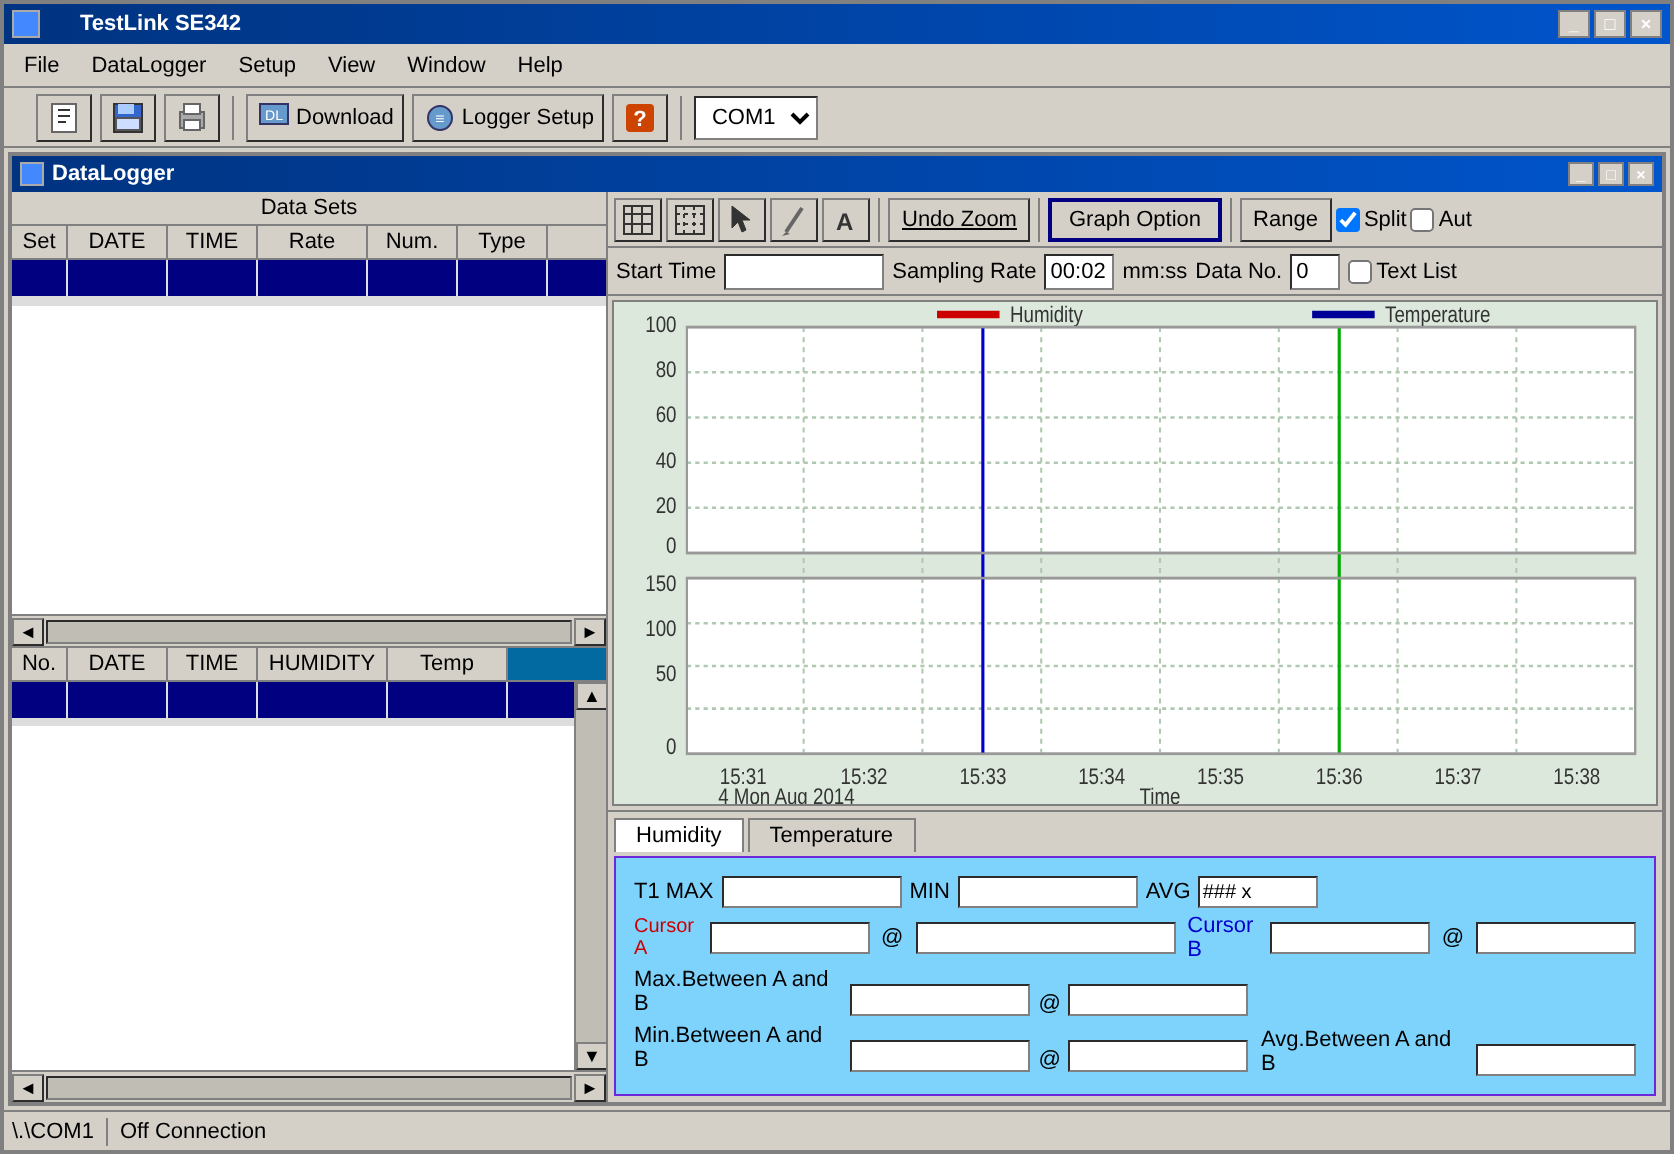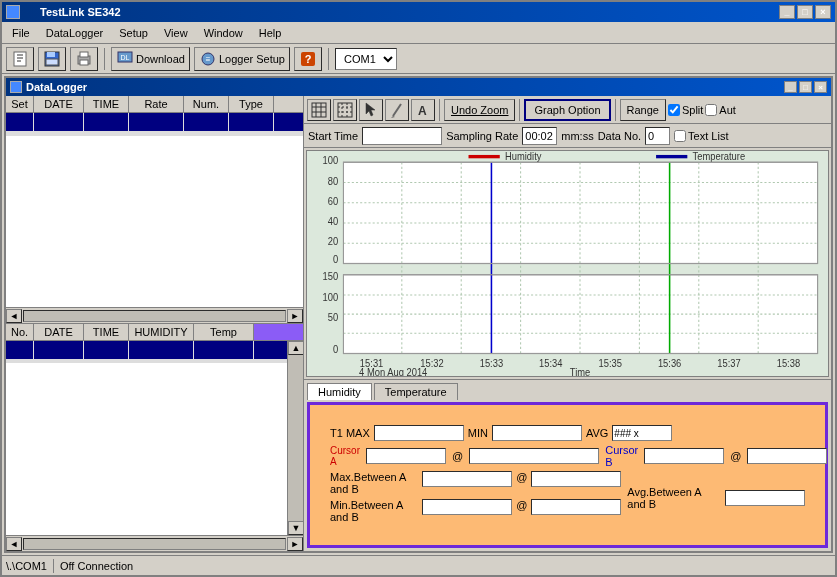--- a/index.html
+++ b/index.html
@@ -11,21 +11,21 @@
     .title-bar-left { display: flex; align-items: center; gap: 20px; }
     .title-bar-icon { width: 14px; height: 14px; background: #4488ff; border: 1px solid #aaa; display: inline-block; }
     .title-bar-controls { display: flex; gap: 2px; }
     .win-btn { width: 16px; height: 14px; background: #d4d0c8; border: 1px solid #808080; font-size: 9px; display: flex; align-items: center; justify-content: center; cursor: pointer; }
 
     
     .menu-bar { background: #d4d0c8; padding: 2px 4px; display: flex; align-items: center; gap: 4px; border-bottom: 1px solid #808080; height: 22px; font-size: 11px; }
     .menu-item { padding: 2px 6px; cursor: pointer; }
 
     
-    .toolbar { background: #d4d0c8; padding: 3px 4px; display: flex; align-items: center; gap: 4px; border-bottom: 1px solid #808080; height: 30px; }
+    .toolbar { background: #d4d0c8; padding: 3px 16px; display: flex; align-items: center; gap: 4px; border-bottom: 1px solid #808080; height: 30px; }
     .tb-btn { background: #d4d0c8; border: 1px outset #808080; padding: 2px 4px; cursor: pointer; display: flex; align-items: center; gap: 2px; height: 24px; font-size: 11px; }
     .tb-separator { width: 1px; height: 22px; background: #808080; margin: 0 2px; }
     .com-select { height: 22px; border: 1px inset #808080; background: white; padding: 1px 4px; font-size: 11px; }
 
     
     .inner-window { flex: 1; margin: 2px; border: 2px solid #808080; background: #d4d0c8; display: flex; flex-direction: column; overflow: hidden; }
     .inner-title-bar { background: linear-gradient(to right, #003380, #0055cc); color: white; padding: 1px 4px; display: flex; align-items: center; justify-content: space-between; height: 18px; font-size: 11px; font-weight: bold; }
     .inner-content { flex: 1; display: flex; overflow: hidden; }
 
     
@@ -40,21 +40,21 @@
     .data-row { display: grid; grid-template-columns: 28px 50px 45px 55px 45px 45px; border-bottom: 1px solid #ddd; }
     .td { padding: 2px; border-right: 1px solid #ddd; font-size: 10px; height: 18px; }
 
     
     .horiz-scroll { height: 16px; display: flex; align-items: center; background: #d4d0c8; border-top: 1px solid #808080; }
     .scroll-arrow { width: 16px; height: 14px; background: #d4d0c8; border: 1px outset #808080; display: flex; align-items: center; justify-content: center; cursor: pointer; font-size: 9px; }
     .scroll-track { flex: 1; height: 12px; background: #c0bdb5; border: 1px inset #808080; margin: 0 1px; }
 
     
     .data-list-section { flex: 1; display: flex; flex-direction: column; }
-    .data-list-header { display: grid; grid-template-columns: 28px 50px 45px 65px 60px; background: #8b5cf6; border-bottom: 1px solid #808080; }
+    .data-list-header { display: grid; grid-template-columns: 28px 50px 45px 65px 60px; background: #0369a1; border-bottom: 1px solid #808080; }
     .data-list-body { flex: 1; background: white; overflow-y: auto; display: flex; }
     .data-list-inner { flex: 1; }
     .data-list-scroll { width: 16px; background: #d4d0c8; border-left: 1px solid #808080; display: flex; flex-direction: column; }
     .scroll-thumb { flex: 1; background: #c0bdb5; }
 
     
     .right-panel { flex: 1; display: flex; flex-direction: column; overflow: hidden; }
 
     
     .graph-toolbar { padding: 3px; display: flex; align-items: center; gap: 2px; background: #d4d0c8; border-bottom: 1px solid #808080; height: 28px; }
@@ -74,38 +74,38 @@
     .sampling-input.tiny { width: 25px; }
 
     
     .graph-area { flex: 1; background: #e8f4e8; border: 1px solid #808080; margin: 2px; position: relative; overflow: hidden; }
 
     
     .bottom-area { display: flex; flex-direction: column; padding: 3px; background: #d4d0c8; border-top: 1px solid #808080; }
     .tabs-row { display: flex; gap: 2px; margin-bottom: 2px; }
     .tab { padding: 2px 10px; border: 1px solid #808080; background: #d4d0c8; cursor: pointer; font-size: 11px; border-bottom: none; }
     .tab.active { background: white; }
-    .tab-content { background: #fdba74; border: 3px solid #6d28d9; padding: 20px; }
+    .tab-content { background: #7dd3fc; border: 1px solid #6d28d9; padding: 9px; }
 
     
     .t1-row { display: flex; align-items: center; gap: 4px; margin-bottom: 3px; font-size: 11px; }
     .val-input { height: 16px; border: 1px inset #808080; background: white; width: 90px; padding: 1px; font-size: 10px; }
     .val-input.small { width: 60px; }
     .cursor-a { color: #cc0000; font-size: 10px; }
     .cursor-b { color: #0000cc; font-size: 11px; }
     .at-sym { font-size: 11px; }
     .cursor-input { height: 16px; border: 1px inset #808080; background: white; width: 80px; padding: 1px; font-size: 10px; }
     .cursor-input.wide { width: 130px; }
 
     
-    .between-row { display: flex; align-items: flex-start; gap: 4px; margin-bottom: 2px; font-size: 11px; }
+    .between-row { display: flex; align-items: flex-end; gap: 4px; margin-bottom: 2px; font-size: 11px; }
     .between-input { height: 16px; border: 1px inset #808080; background: white; width: 90px; padding: 1px; font-size: 10px; }
 
     
-    .avg-box { margin-left: auto; display: flex; align-items: center; gap: 4px; font-size: 11px; }
+    .avg-box { margin-left: auto; display: flex; align-items: flex-end; gap: 4px; font-size: 11px; }
     .avg-input { height: 16px; border: 1px inset #808080; background: white; width: 80px; padding: 1px; font-size: 10px; }
 
     
     .status-bar { height: 20px; background: #d4d0c8; border-top: 1px solid #808080; display: flex; align-items: center; padding: 0 4px; font-size: 11px; }
     .status-sep { width: 1px; height: 14px; background: #808080; margin: 0 6px; }
 
     
     .graph-svg { width: 100%; height: 100%; }
 
     
@@ -202,20 +202,21 @@
         <div class="win-btn" style="width:13px;height:12px;font-size:8px;">□</div>
         <div class="win-btn" style="width:13px;height:12px;font-size:8px;">×</div>
       </div>
     </div>
 
     <div class="inner-content">
 
       <div class="left-panel">
 
         <div class="data-sets-section">
+          <div class="section-label">Data Sets</div>
           <div class="table-header">
             <div class="th">Set</div>
             <div class="th">DATE</div>
             <div class="th">TIME</div>
             <div class="th">Rate</div>
             <div class="th">Num.</div>
             <div class="th">Type</div>
           </div>
           <div class="table-body">
             <div class="data-row" style="background:#000080;">

